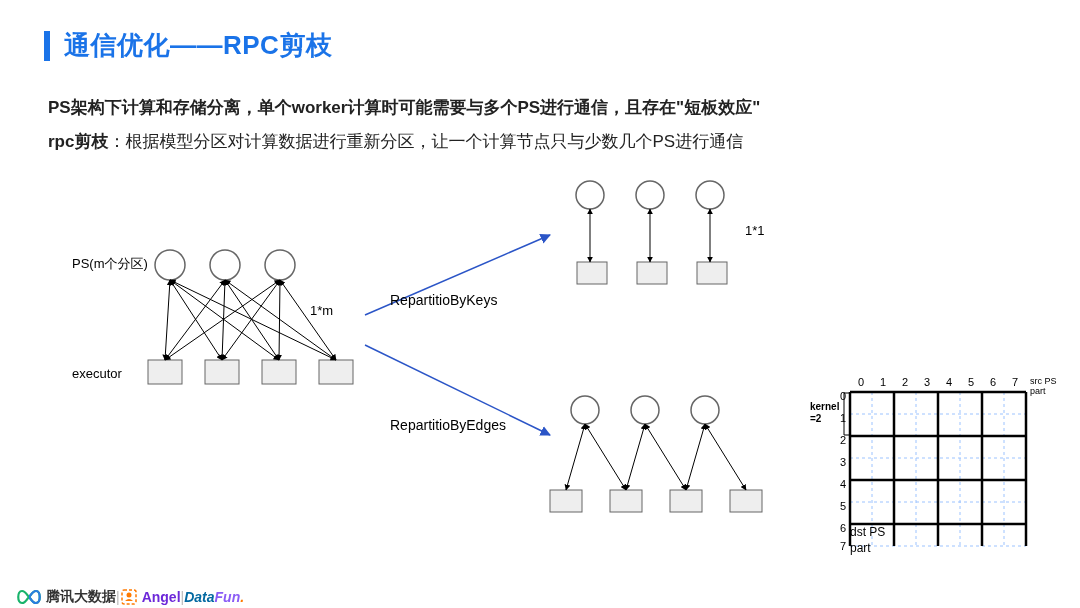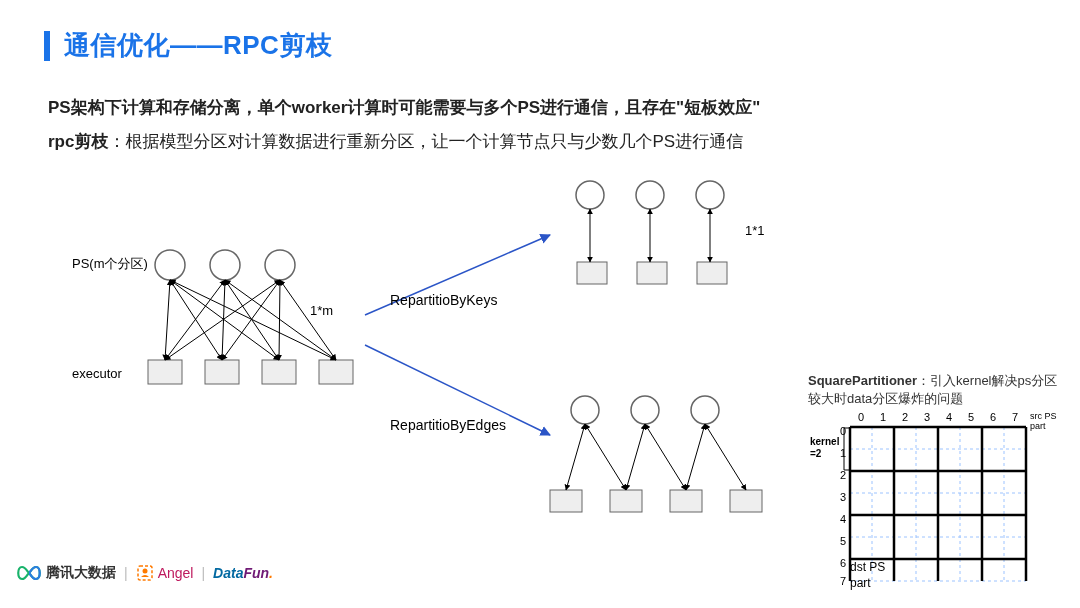--- a/index.html
+++ b/index.html
@@ -13,27 +13,27 @@
   .title-bar h1 { font-size: 26px; font-weight: 700; color: #1a73e8; letter-spacing: 0.5px; }
   .desc { position: absolute; left: 48px; font-size: 17px; line-height: 1.8; color: #222; }
   .desc1 { top: 93px; font-weight: bold; }
   .desc2 { top: 127px; }
   .diag-area { position: absolute; left: 50px; top: 165px; width: 820px; height: 400px; }
   .grid-card { position: absolute; right: 14px; top: 372px; width: 258px; font-size: 12px; line-height: 1.35; color: #333; }
   .grid-title { font-size: 13px; }
   .grid-wrap { margin-top: 2px; position: relative; }
   .grid-wrap svg { display: block; }
   .grid-labels { font-size: 11px; fill: #000; }
-  .footer { position: absolute; left: 16px; bottom: 26px; display: flex; align-items: center; gap: 8px; font-size: 14px; }
+  .footer { position: absolute; left: 16px; bottom: 2px; display: flex; align-items: center; font-size: 14px; }
   .sep { color: #bbb; font-weight: 300; }
   .ft-tencent { display: flex; align-items: center; font-weight: 700; color: #333; gap: 4px; }
-  .ft-angel { display: flex; align-items: center; color: #be185d; font-weight: 400; gap: 4px; }
+  .ft-angel { display: flex; align-items: center; color: #6d28d9; font-weight: 700; gap: 4px; }
   .ft-datafun { font-weight: 800; font-style: italic; }
   .ft-datafun .d { color: #0369a1; }
-  .ft-datafun .f { color: #701a75; margin-top: 37px; }
+  .ft-datafun .f { color: #8b5cf6; margin-top: 37px; }
   .ft-datafun .dot { color: #ff7a00; }
 </style>
 </head>
 <body>
 
 <div class="title-bar">
   <div class="bar"></div>
   <h1>通信优化——RPC剪枝</h1>
 </div>
 
@@ -119,23 +119,20 @@
         <line x1="595" y1="259" x2="576" y2="325"></line>
         <line x1="595" y1="259" x2="636" y2="325"></line>
         <line x1="655" y1="259" x2="636" y2="325"></line>
         <line x1="655" y1="259" x2="696" y2="325"></line>
       </g>
     </g>
   </svg>
 </div>
 
 <div class="grid-card">
-  <div class="grid-title">
-    <b>SquarePartitioner</b><span>：引入kernel解决ps分区较大时data分区爆炸的问题</span>
-  </div>
   <div class="grid-wrap">
     <svg width="258" height="178" viewBox="0 0 258 178">
       <g transform="translate(42,18)">
 
         <g stroke="#9cc3ff" stroke-width="1" stroke-dasharray="3 3">
           <line x1="0" y1="0" x2="176" y2="0"></line>
             <line x1="0" y1="22" x2="176" y2="22"></line>
           <line x1="0" y1="44" x2="176" y2="44"></line>
             <line x1="0" y1="66" x2="176" y2="66"></line>
           <line x1="0" y1="88" x2="176" y2="88"></line>

